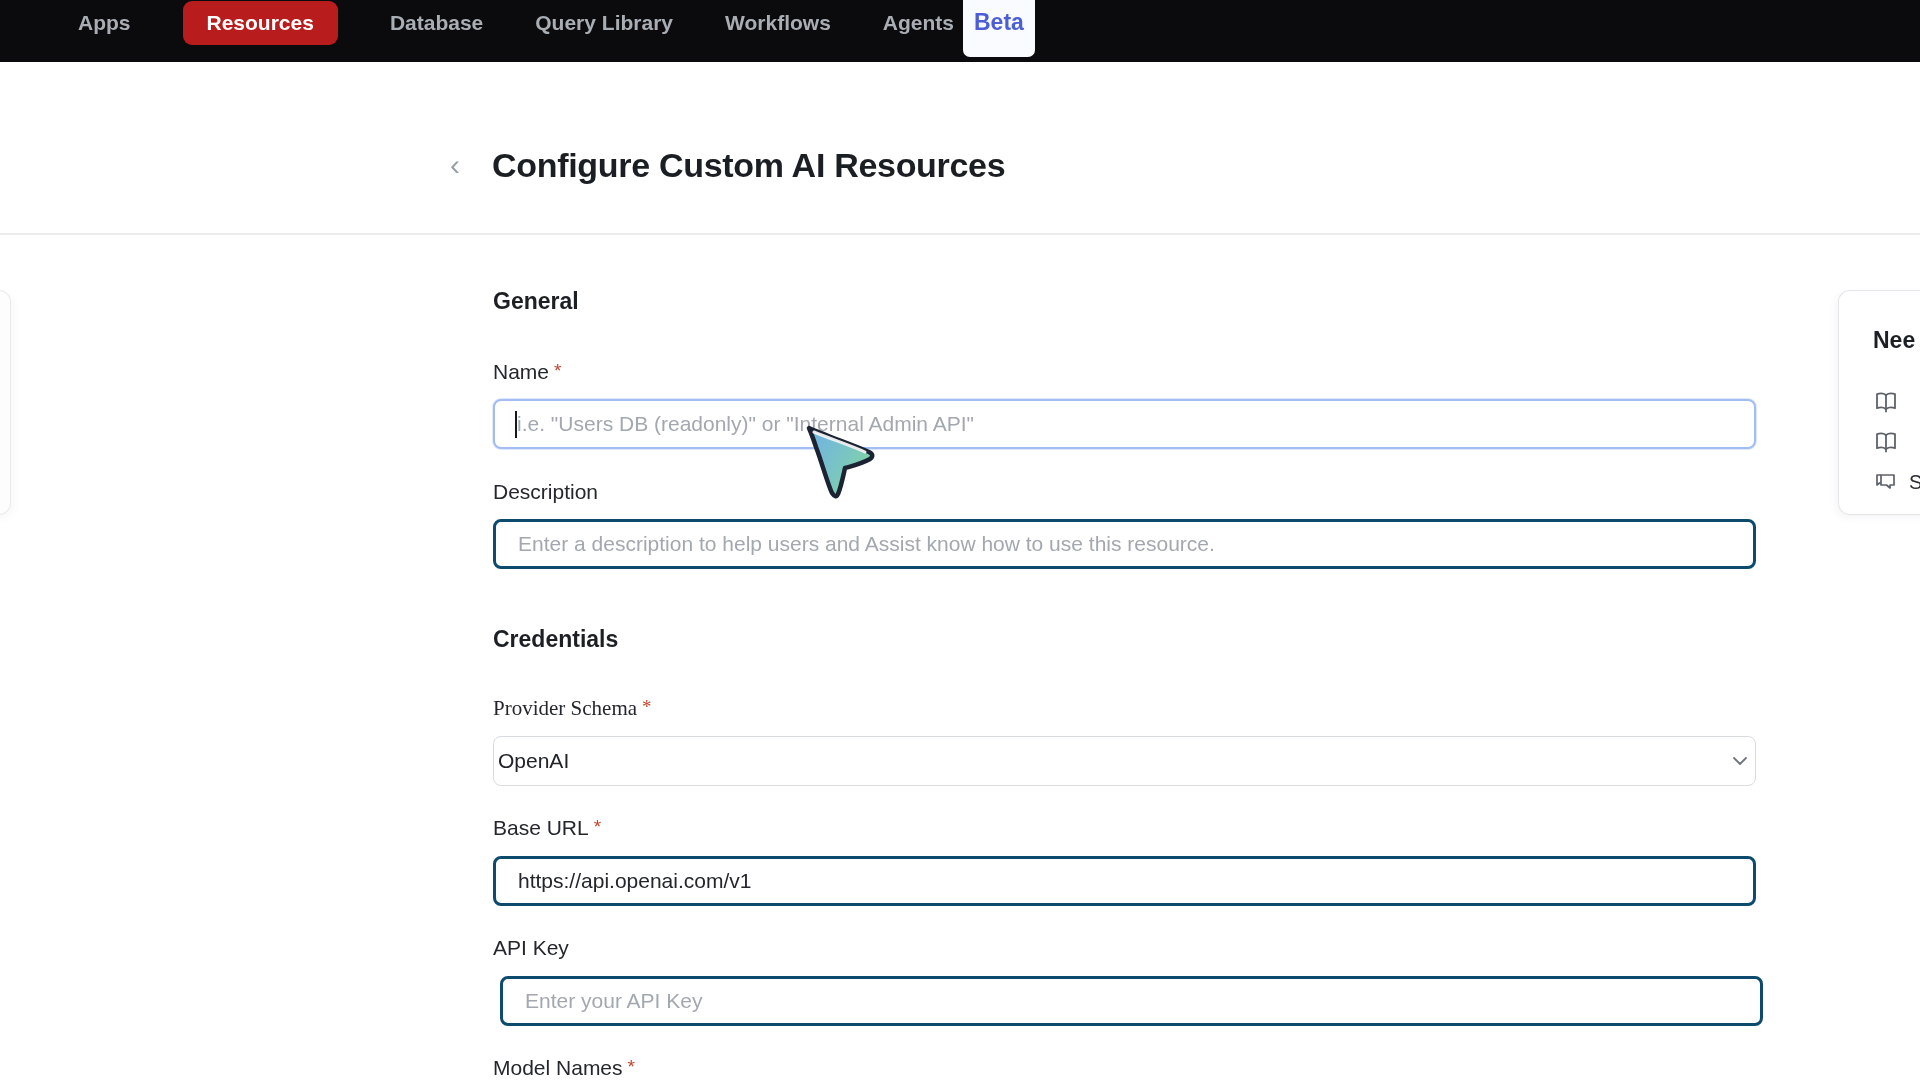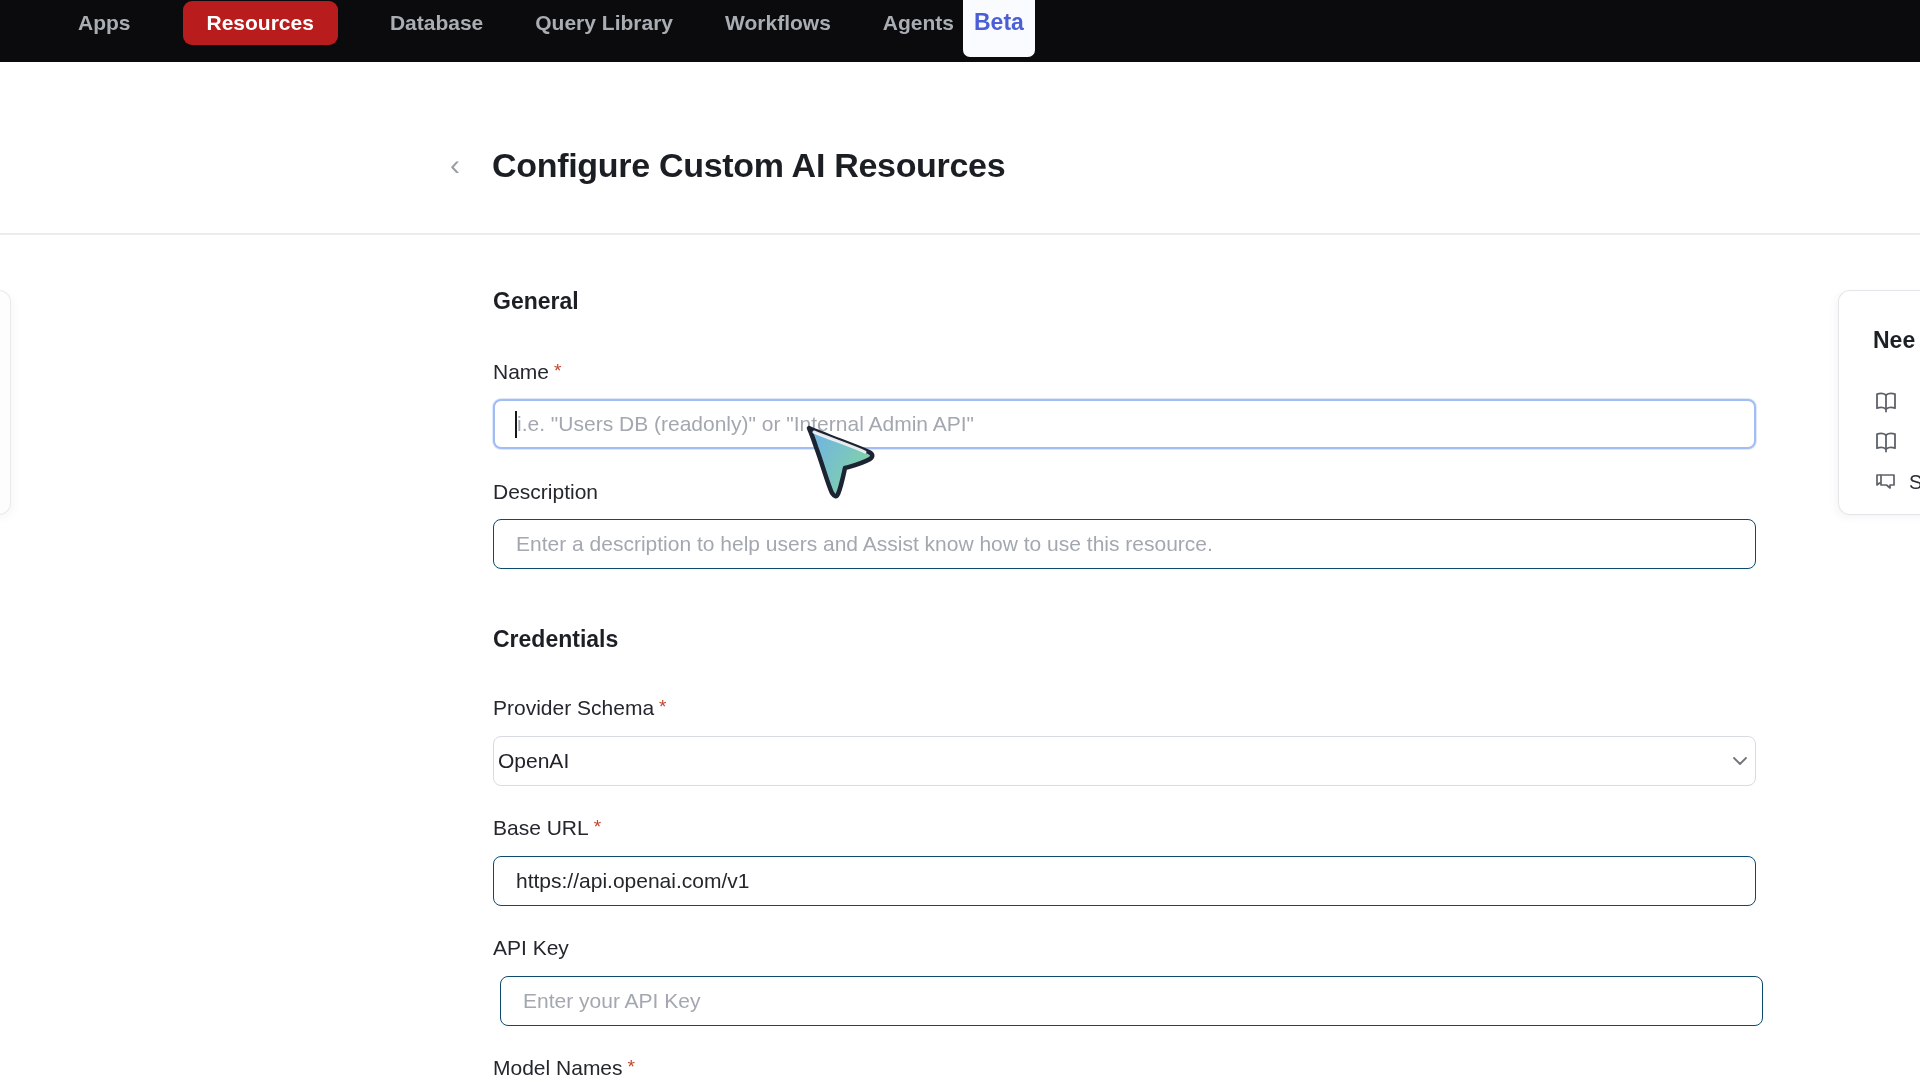--- a/index.html
+++ b/index.html
@@ -25,21 +25,21 @@
   .page-title { position:absolute; left:492px; top:146px; font-size:34px; font-weight:700; color:#1b1e23; letter-spacing:-0.3px; }
   .header-divider { position:absolute; left:0; top:233px; width:1920px; height:2px; background:#ececec; }
 
   
   .form-col { position:absolute; left:493px; top:0; width:1263px; }
   .section-heading { position:absolute; font-size:23px; font-weight:700; color:#1c1f24; }
   .field-label { position:absolute; font-size:21px; color:#24272d; font-weight:400; }
   .req { color:#c2452f; margin-left:5px; font-size:19px; vertical-align:2px; }
   .text-input {
     position:absolute; left:0; width:1263px; height:50px;
-    border:1px solid #0c4a6e; border-radius:8px; background:#fff;
+    border:3px solid #0c4a6e; border-radius:8px; background:#fff;
     font-family:"Liberation Sans", sans-serif; font-size:21px; color:#23262b;
     padding:0 22px; outline:none;
   }
   .text-input::placeholder { color:#a3a8b0; opacity:1; }
   .text-input.focused { border:2px solid #a2bdf4; box-shadow:0 0 0 1px rgba(162,189,244,0.35); }
   .caret { position:absolute; left:515px; top:411px; width:2px; height:27px; background:#15171b; }
 
   .select-box {
     position:absolute; left:0; width:1263px; height:50px;
     border:1px solid #d8dbdf; border-radius:8px; background:#fff;
@@ -95,21 +95,21 @@
   <div class="field-label" style="top:360px;">
     <span>Name</span><span class="req">*</span>
   </div>
   <input class="text-input focused" style="top: 399px;" type="text" placeholder="i.e. &quot;Users DB (readonly)&quot; or &quot;Internal Admin API&quot;">
 
   <div class="field-label" style="top:480px;">Description</div>
   <input class="text-input" style="top: 519px;" type="text" placeholder="Enter a description to help users and Assist know how to use this resource.">
 
   <h2 class="section-heading" style="top:626px;">Credentials</h2>
 
-  <div class="field-label" style="top:696px;">
+  <div class="field-label" style="top:696px;font-family:Liberation Serif, serif;">
     <span>Provider Schema</span><span class="req">*</span>
   </div>
   <div class="select-box" style="top:736px;">
     <span>OpenAI</span>
     <span>
       <svg class="icon" width="22" height="22" viewBox="0 0 22 22" fill="none">
         <path d="M5 8 L11 14 L17 8" stroke="#70757d" stroke-width="1.8" stroke-linecap="round" stroke-linejoin="round"></path>
       </svg>
     </span>
   </div>

